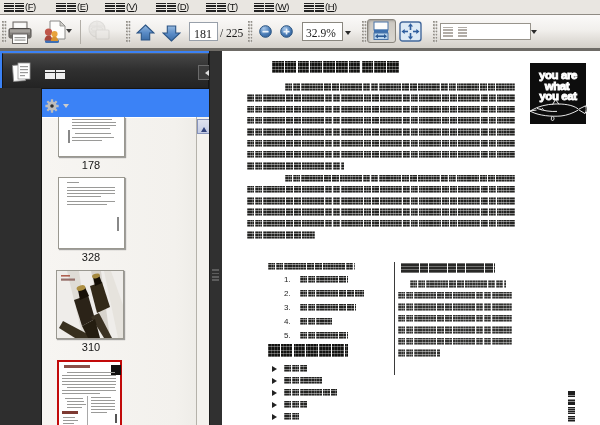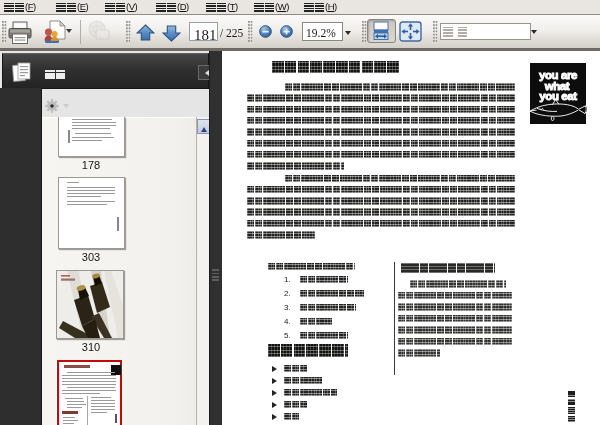--- a/index.html
+++ b/index.html
@@ -16,21 +16,21 @@
 #toolbar{left:0;top:15px;width:600px;height:34px;
  background:linear-gradient(#fbfaf9 0%,#f1efec 45%,#e2dfda 70%,#d2cec7 100%);}
 #tbline{left:0;top:48px;width:600px;height:3px;background:#6e6b66;}
 .grip{position:absolute;top:6px;width:5px;height:22px;
  background-image:radial-gradient(circle at 1px 1px,#928e87 0 .9px,rgba(255,255,255,.75) 1.2px 1.7px,transparent 1.8px);
  background-size:2.6px 3.2px;}
 .vsep{position:absolute;top:5px;width:1px;height:24px;background:#b2aea7;}
 .tbtxt{position:absolute;font-size:11px;color:#1a1a1a;}
 .inputbox{position:absolute;background:#fff;border:1px solid #8a877f;}
 
-#sidebar{left:0;top:51px;width:222px;height:374px;background:#e5e5e5;}
+#sidebar{left:0;top:51px;width:222px;height:374px;background:#3b82f6;}
 #sbheader{position:absolute;left:2px;top:2px;width:205px;height:34px;
  background:linear-gradient(#474747,#303030 45%,#232323);border:1px solid #151515;border-top-color:#5f5f5f;}
 #sbstrip{position:absolute;left:0;top:37px;width:41px;height:337px;background:#2e2e2e;border-right:1px solid #171717;}
 #thumbpanel{position:absolute;left:42px;top:66px;width:167px;height:308px;
  background:linear-gradient(90deg,#f7f5f2 0%,#f3f1ed 80%,#eceae5 100%);border-top:1px solid #fff;}
 .wck{display:inline-block;width:9.5px;height:10px;margin-right:1px;vertical-align:top;
  background:repeating-linear-gradient(0deg,#eee 0 2.6px,rgba(45,45,45,.7) 2.6px 3.4px);}
 .thumb{position:absolute;background:#fff;border:1px solid #9a9890;box-shadow:1px 1px 1px rgba(0,0,0,.35);}
 .tlabel{position:absolute;font-size:11px;color:#161616;width:70px;text-align:center;}
 .tline{position:absolute;background:#9a9a98;height:1px;}
@@ -103,42 +103,42 @@
             <stop offset=".5" stop-color="#5b8cc7"></stop>
             <stop offset="1" stop-color="#3c6ea8"></stop>
   </linearGradient>
         </defs>
   <path d="M9.5 1L18 9h-4.3v7H5.3V9H1z" fill="url(#arg)" stroke="#2c5585" stroke-width="1.1"></path>
  </svg>
  <svg class="abs" style="left:162px;top:10px" width="19" height="17" viewBox="0 0 19 17">
   <path d="M9.5 16L1 8h4.3V1h8.4v7H18z" fill="url(#arg)" stroke="#2c5585" stroke-width="1.1"></path>
  </svg>
  <div class="inputbox" style="left:189px;top:7px;width:27px;height:17px;border-color:#98a0aa"></div>
- <div class="tbtxt" style="left:194px;top:12px;font-family:'Liberation Serif',serif;font-size:15px">181</div>
+ <div class="tbtxt" style="left:194px;top:12px;font-family:'Liberation Serif',serif;font-size:12px">181</div>
  <div class="tbtxt" style="left:220px;top:12px;font-family:'Liberation Serif',serif;font-size:11.5px">/ 225</div>
  <div class="grip" style="left:248px"></div>
 
  <svg class="abs" style="left:259px;top:10px" width="13" height="13" viewBox="0 0 13 13">
   <defs>
           <radialGradient id="zb" cx=".35" cy=".25" r=".9">
    <stop offset="0" stop-color="#a6c6e8"></stop>
             <stop offset=".55" stop-color="#4d7fb8"></stop>
             <stop offset="1" stop-color="#2d5a94"></stop>
   </radialGradient>
         </defs>
   <circle cx="6.5" cy="6.5" r="5.8" fill="url(#zb)" stroke="#26517e" stroke-width="1"></circle>
   <rect x="3.4" y="5.7" width="6.2" height="1.7" rx="0.5" fill="#eaf2fa"></rect>
  </svg>
  <svg class="abs" style="left:280px;top:10px" width="13" height="13" viewBox="0 0 13 13">
   <circle cx="6.5" cy="6.5" r="5.8" fill="url(#zb)" stroke="#26517e" stroke-width="1"></circle>
   <rect x="3.4" y="5.7" width="6.2" height="1.7" rx="0.5" fill="#eaf2fa"></rect>
   <rect x="5.7" y="3.4" width="1.7" height="6.2" rx="0.5" fill="#eaf2fa"></rect>
  </svg>
  <div class="inputbox" style="left:302px;top:7px;width:39px;height:17px"></div>
- <div class="tbtxt" style="left:306px;top:12px;font-family:'Liberation Serif',serif;font-size:11.5px">19.2%</div>
+ <div class="tbtxt" style="left:306px;top:12px;font-family:'Liberation Serif',serif;font-size:11.5px">32.9%</div>
  <div class="abs" style="left:345px;top:16px;width:0;height:0;border:3.5px solid transparent;border-top:4.5px solid #2a2a2a"></div>
  <div class="grip" style="left:362px"></div>
 
  <div class="abs" style="left:367px;top:4px;width:27px;height:22px;background:linear-gradient(#cbc7c0,#dad7d1);border:1px solid #8a867e;border-radius:3px;box-shadow:inset 1px 1px 2px rgba(0,0,0,.22)"></div>
  <svg class="abs" style="left:373px;top:6px" width="16" height="19" viewBox="0 0 16 19">
   <rect x="1" y="1" width="14" height="8" fill="#fdfdfc" stroke="#4a74a8" stroke-width="1"></rect>
   <rect x="1" y="8.6" width="14" height="3.4" fill="#3d70ae"></rect>
   <rect x="1" y="12" width="14" height="6.5" fill="#b9d4ec" stroke="#4a74a8" stroke-width="1"></rect>
   <path d="M2 15.2l3-2.2v4.4zM14 15.2l-3-2.2v4.4z" fill="#2c5a94"></path>
   <rect x="4.5" y="14.4" width="7" height="1.6" fill="#2c5a94"></rect>
@@ -212,21 +212,21 @@
  <div class="thumb" style="left:58px;top:126px;width:65px;height:70px">
    <div class="tline" style="left:8px;top:4px;width:12px"></div>
    <div class="tline" style="left:8px;top:9px;width:48px"></div>
    <div class="tline" style="left:8px;top:12px;width:48px"></div>
    <div class="tline" style="left:8px;top:15px;width:48px"></div>
    <div class="tline" style="left:8px;top:18px;width:34px"></div>
    <div class="tline" style="left:8px;top:23px;width:48px"></div>
    <div class="tline" style="left:8px;top:26px;width:40px"></div>
    <div class="abs" style="left:58px;top:39px;width:2px;height:14px;background:#888"></div>
  </div>
- <div class="tlabel" style="left:56px;top:200px">303</div>
+ <div class="tlabel" style="left:56px;top:200px">328</div>
  <div class="thumb" style="left:56px;top:219px;width:66px;height:67px;overflow:hidden">
    <svg width="66" height="67" viewBox="0 0 66 67">
     <rect width="66" height="67" fill="#efedea"></rect>
     <path d="M10 0l16 67h6L22 0z" fill="#dfdcd6"></path>
     <path d="M34 0l14 67h5L44 0z" fill="#d7d3cc"></path>
     <path d="M54 0l12 34V67h-5L47 0z" fill="#e6e3dd"></path>
     <g>
      <path d="M17 29 L31 24 L38 48 L25 55z" fill="#2b2318"></path>
      <path d="M21 19 L28 16 L32 25 L23 29z" fill="#171007"></path>
      <ellipse cx="24" cy="17" rx="4.5" ry="2.6" fill="#ad8f42" transform="rotate(-16 24 17)"></ellipse>

